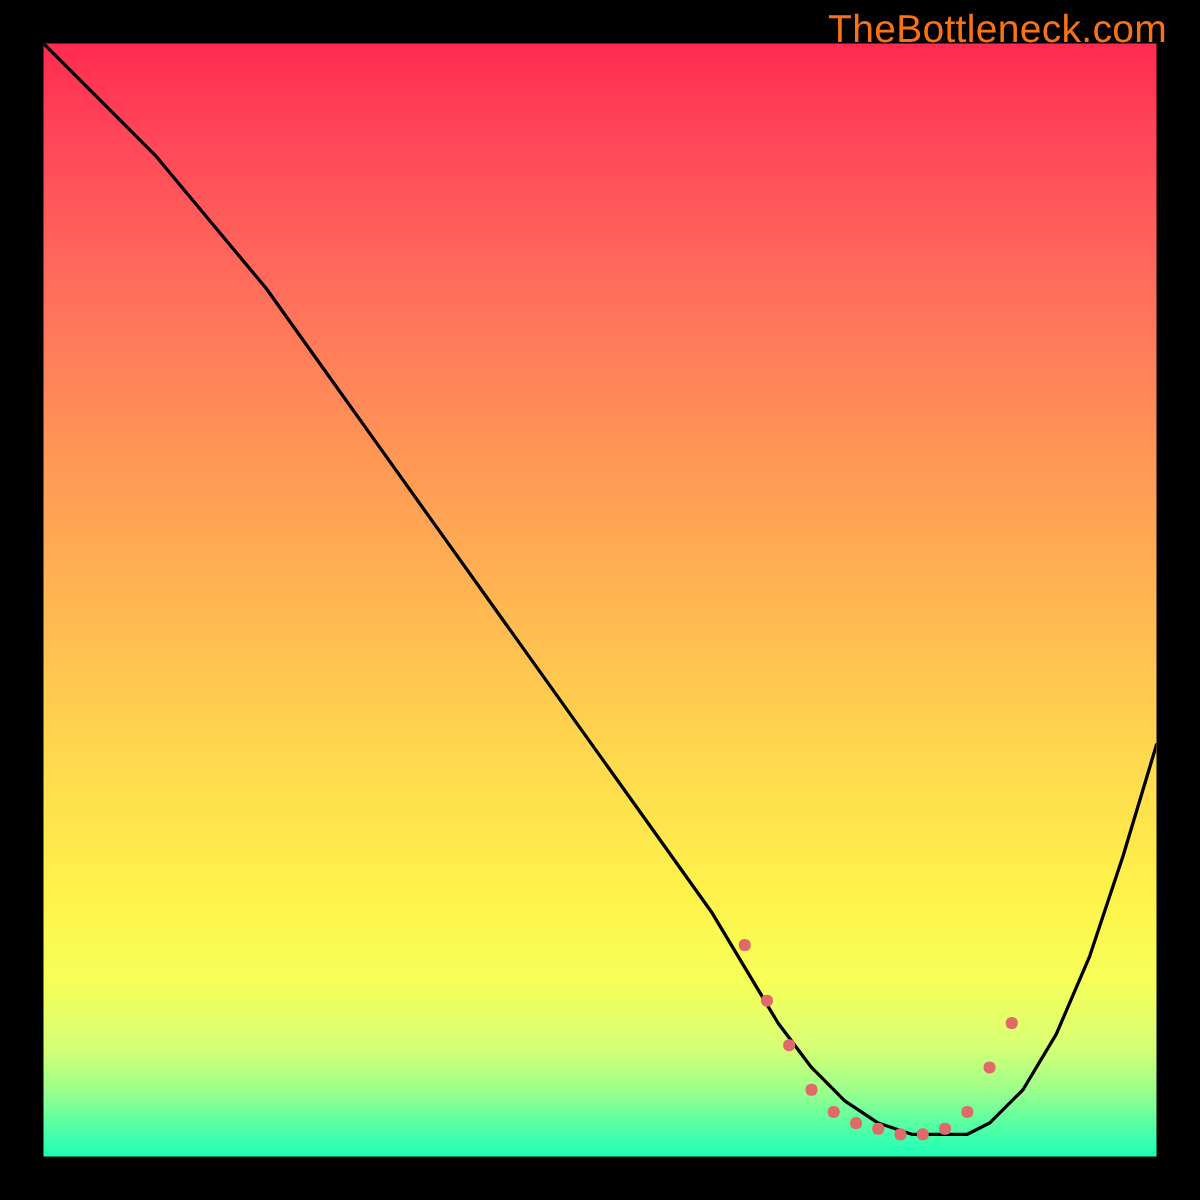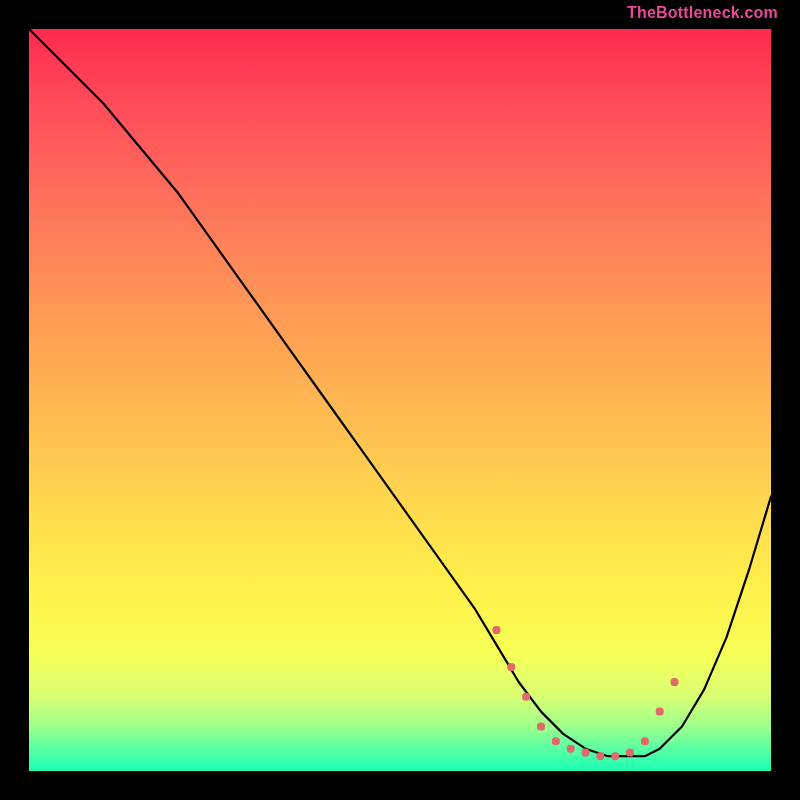--- a/index.html
+++ b/index.html
@@ -8,23 +8,23 @@
     height: 800px;
     background: #000;
     position: relative;
     font-family: Arial, Helvetica, sans-serif;
     overflow: hidden;
   }
   .watermark {
     position: absolute;
     top: 4px;
     right: 22px;
-    color: #ec4899;
-    font-size: 16px;
-    font-weight: 700;
+    color: #f97316;
+    font-size: 26px;
+    font-weight: 400;
     letter-spacing: 0.2px;
     z-index: 10;
   }
   .plot {
     position: absolute;
     left: 29px;
     top: 29px;
     width: 742px;
     height: 742px;
     background: linear-gradient(to bottom,

